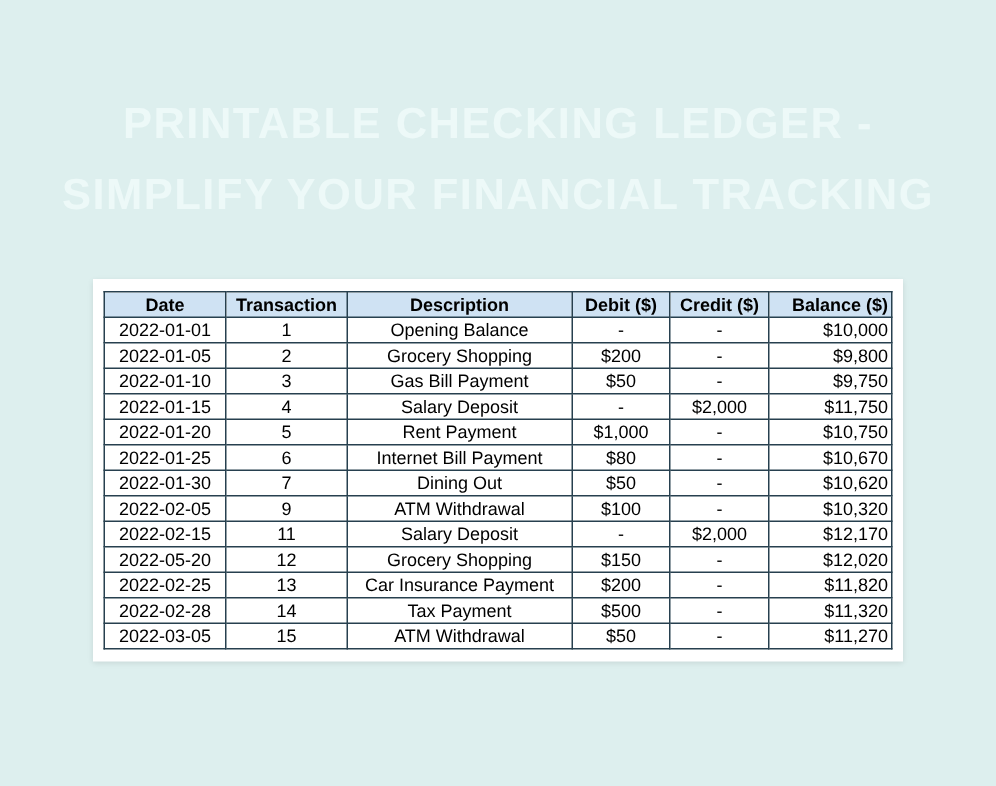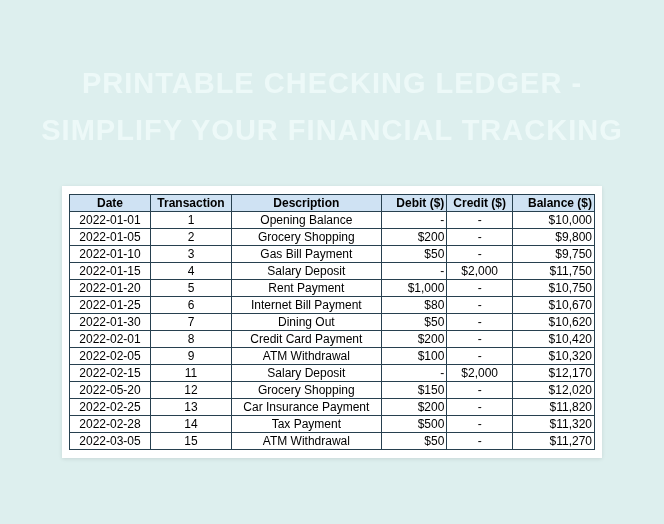--- a/index.html
+++ b/index.html
@@ -41,21 +41,21 @@
     overflow: hidden;
     white-space: nowrap;
   }
   table.ledger th {
     background: #cfe2f3;
     font-weight: 700;
   }
   table.ledger th:nth-child(1), table.ledger td:nth-child(1) { width: 79px; }
   table.ledger th:nth-child(2), table.ledger td:nth-child(2) { width: 79px; }
   table.ledger th:nth-child(3), table.ledger td:nth-child(3) { width: 146px; }
-  table.ledger th:nth-child(4), table.ledger td:nth-child(4) { width: 64px; text-align: right; }
+  table.ledger th:nth-child(4), table.ledger td:nth-child(4) { width: 64px; }
   table.ledger th:nth-child(5), table.ledger td:nth-child(5) { width: 64px; text-align: center; }
   table.ledger th:nth-child(6), table.ledger td:nth-child(6) { width: 80px; text-align: right; }
 </style>
 </head>
 <body>
 
 <div class="page">
   <h1 class="title">
     <span class="title-line">PRINTABLE CHECKING LEDGER -</span>
     <span class="title-line">SIMPLIFY YOUR FINANCIAL TRACKING</span>
@@ -124,28 +124,20 @@
           </tr>
           <tr>
             <td>2022-01-30</td>
             <td>7</td>
             <td>Dining Out</td>
             <td>$50</td>
             <td>-</td>
             <td>$10,620</td>
           </tr>
           <tr>
-            <td>2022-02-01</td>
-            <td>8</td>
-            <td>Credit Card Payment</td>
-            <td>$200</td>
-            <td>-</td>
-            <td>$10,420</td>
-          </tr>
-          <tr>
             <td>2022-02-05</td>
             <td>9</td>
             <td>ATM Withdrawal</td>
             <td>$100</td>
             <td>-</td>
             <td>$10,320</td>
           </tr>
           <tr>
             <td>2022-02-15</td>
             <td>11</td>

